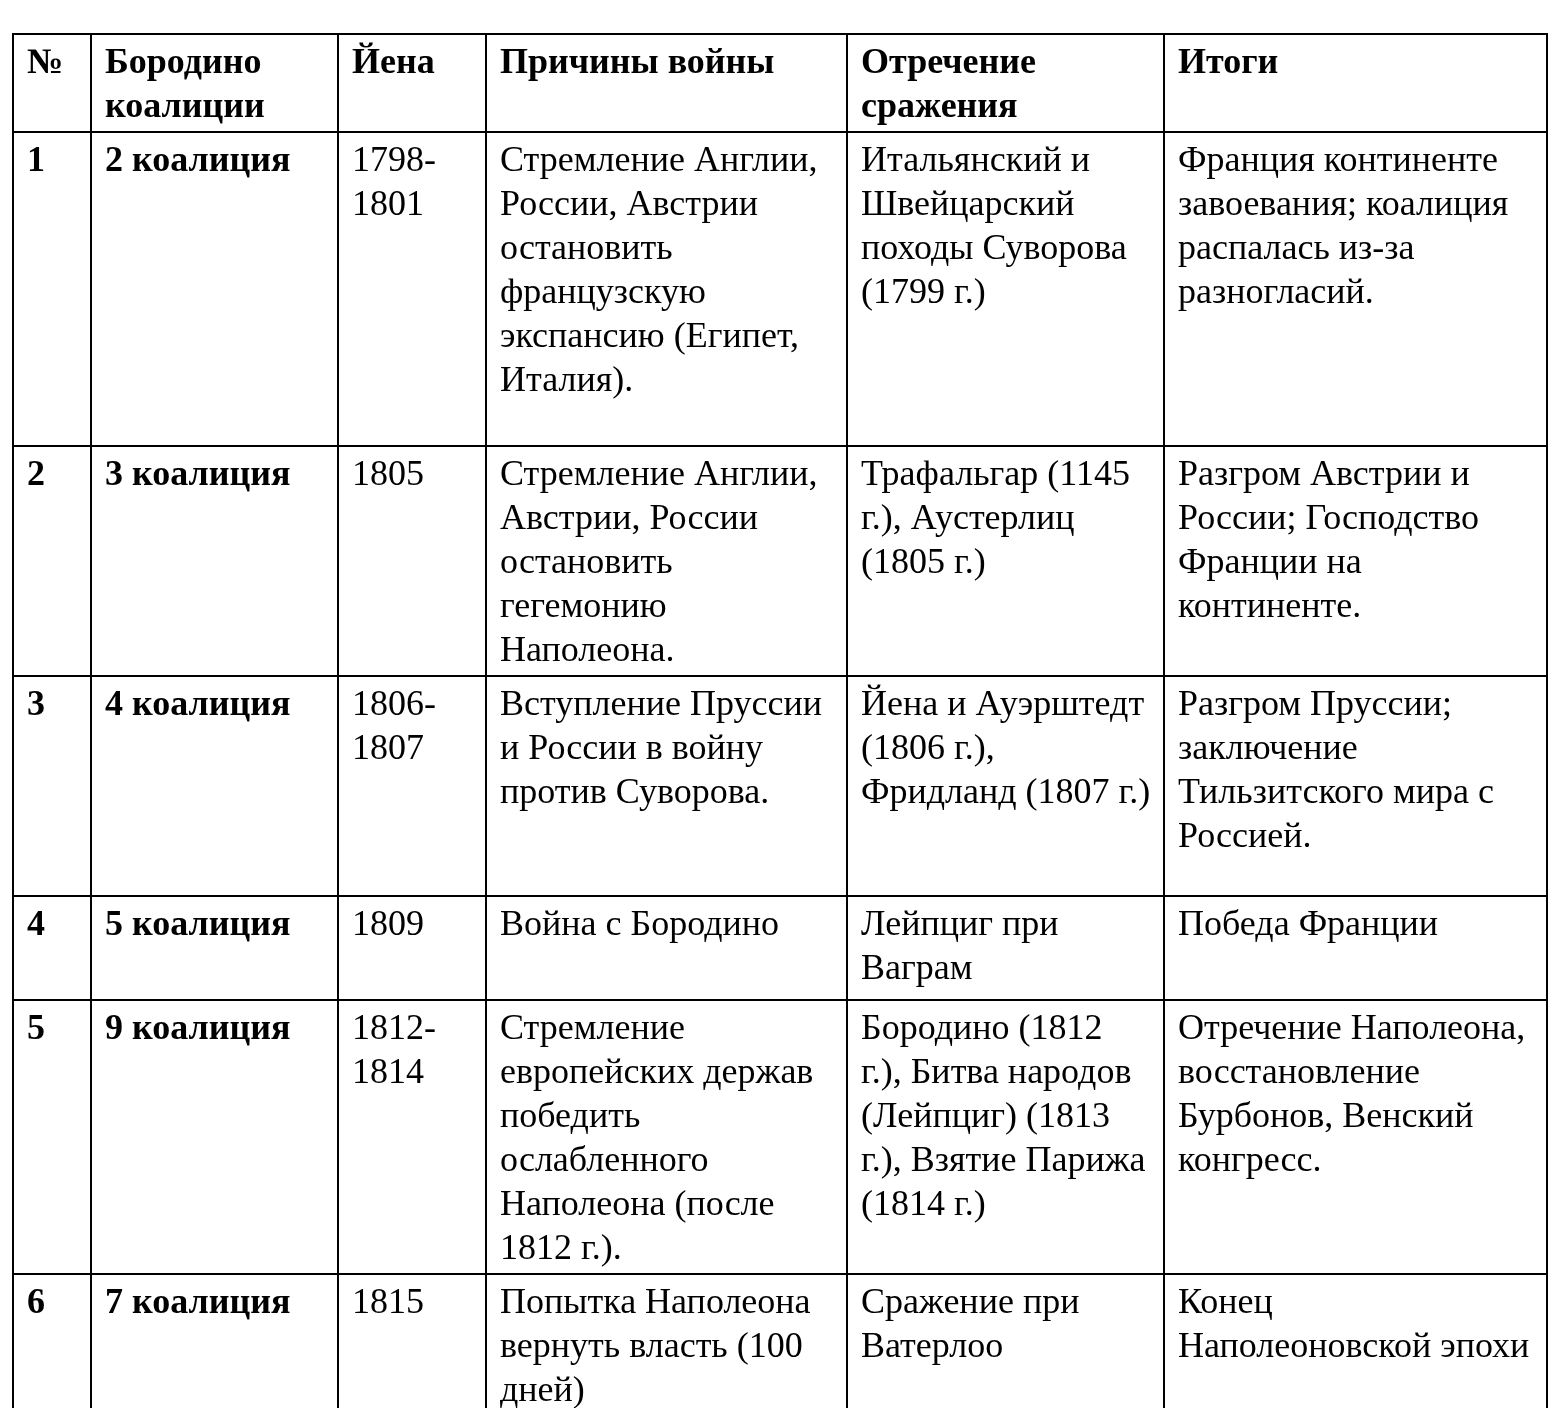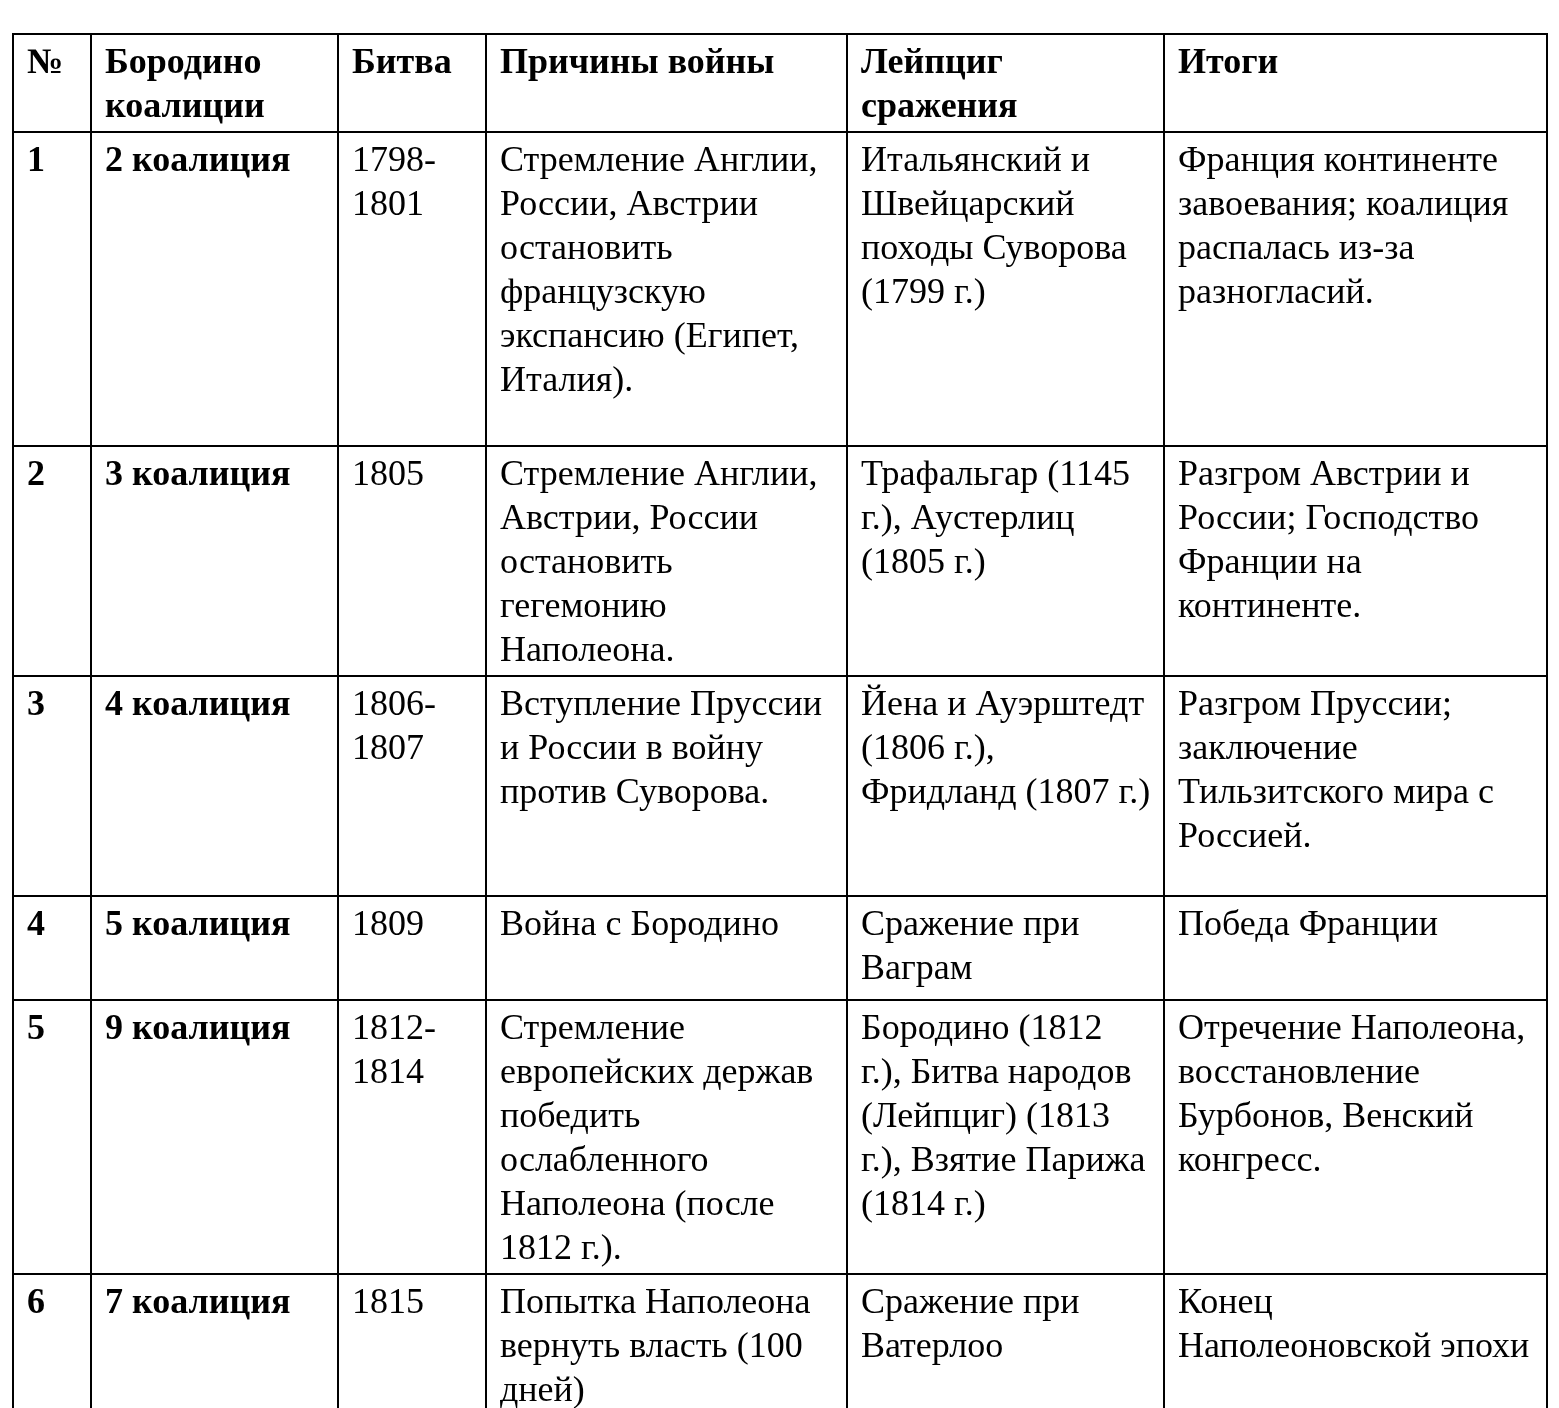--- a/index.html
+++ b/index.html
@@ -63,23 +63,23 @@
       <col style="width:247px">
       <col style="width:148px">
       <col style="width:361px">
       <col style="width:317px">
       <col style="width:383px">
     </colgroup>
     <thead>
       <tr class="h-head">
         <th class="c-num">№</th>
         <th class="c-name">Бородино коалиции</th>
-        <th class="c-years">Битва</th>
+        <th class="c-years">Йена</th>
         <th class="c-causes">Причины войны</th>
-        <th class="c-battles">Лейпциг сражения</th>
+        <th class="c-battles">Отречение сражения</th>
         <th class="c-results">Итоги</th>
       </tr>
     </thead>
     <tbody>
       <tr class="h-r1">
         <td class="c-num">1</td>
         <td class="c-name">2 коалиция</td>
         <td class="c-years">1798-1801</td>
         <td class="c-causes">Стремление Англии, России, Австрии остановить французскую экспансию (Египет, Италия).</td>
         <td class="c-battles">Итальянский и Швейцарский походы Суворова (1799 г.)</td>
@@ -99,21 +99,21 @@
         <td class="c-years">1806-1807</td>
         <td class="c-causes">Вступление Пруссии и России в войну против Суворова.</td>
         <td class="c-battles">Йена и Ауэрштедт (1806 г.), Фридланд (1807 г.)</td>
         <td class="c-results">Разгром Пруссии; заключение Тильзитского мира с Россией.</td>
       </tr>
       <tr class="h-r4">
         <td class="c-num">4</td>
         <td class="c-name">5 коалиция</td>
         <td class="c-years">1809</td>
         <td class="c-causes">Война с Бородино</td>
-        <td class="c-battles">Сражение при Ваграм</td>
+        <td class="c-battles">Лейпциг при Ваграм</td>
         <td class="c-results">Победа Франции</td>
       </tr>
       <tr class="h-r5">
         <td class="c-num">5</td>
         <td class="c-name">9 коалиция</td>
         <td class="c-years">1812-1814</td>
         <td class="c-causes">Стремление европейских держав победить ослабленного Наполеона (после 1812 г.).</td>
         <td class="c-battles">Бородино (1812 г.), Битва народов (Лейпциг) (1813 г.), Взятие Парижа (1814 г.)</td>
         <td class="c-results">Отречение Наполеона, восстановление Бурбонов, Венский конгресс.</td>
       </tr>

